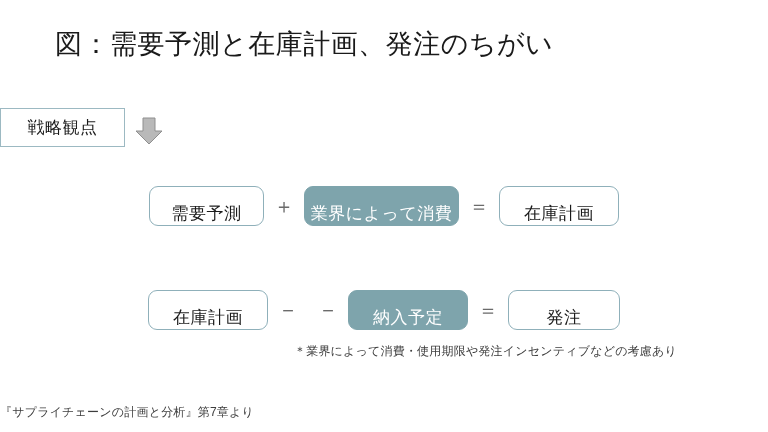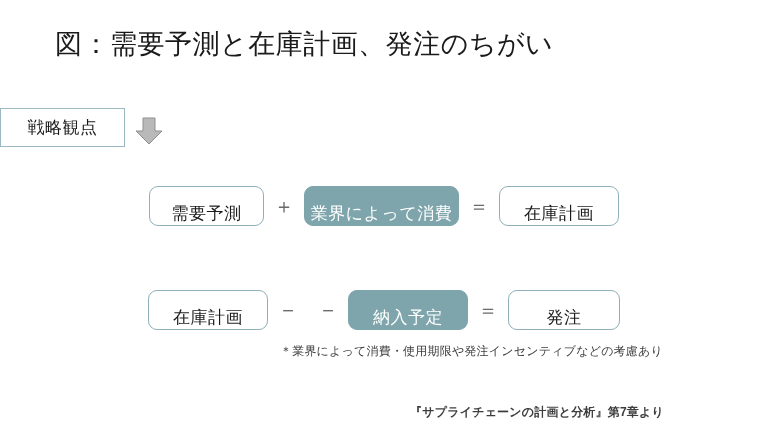--- a/index.html
+++ b/index.html
@@ -108,39 +108,38 @@
     flex: 0 0 auto;
   }
   .op.minus {
     font-size: 22px;
     width: 40px;
   }
 
   
   .footnote {
     position: absolute;
-    left: 280px;
+    left: 294px;
     top: 343px;
     font-size: 12px;
     color: #3d3d3d;
     letter-spacing: 0.2px;
     white-space: nowrap;
   }
 
   
   .citation {
     position: absolute;
     left: 0;
     top: 404px;
     width: 664px;
-    text-align: right;
+    text-align: left;
     font-size: 12px;
     color: #3d3d3d;
     letter-spacing: 0.2px;
-    font-weight: bold;
   }
 </style>
 </head>
 <body>
 
 <div class="slide-title">図：需要予測と在庫計画、発注のちがい</div>
 
 <div class="strategy-wrap">
   <div class="strategy-box">
     <span>戦略観点</span>

